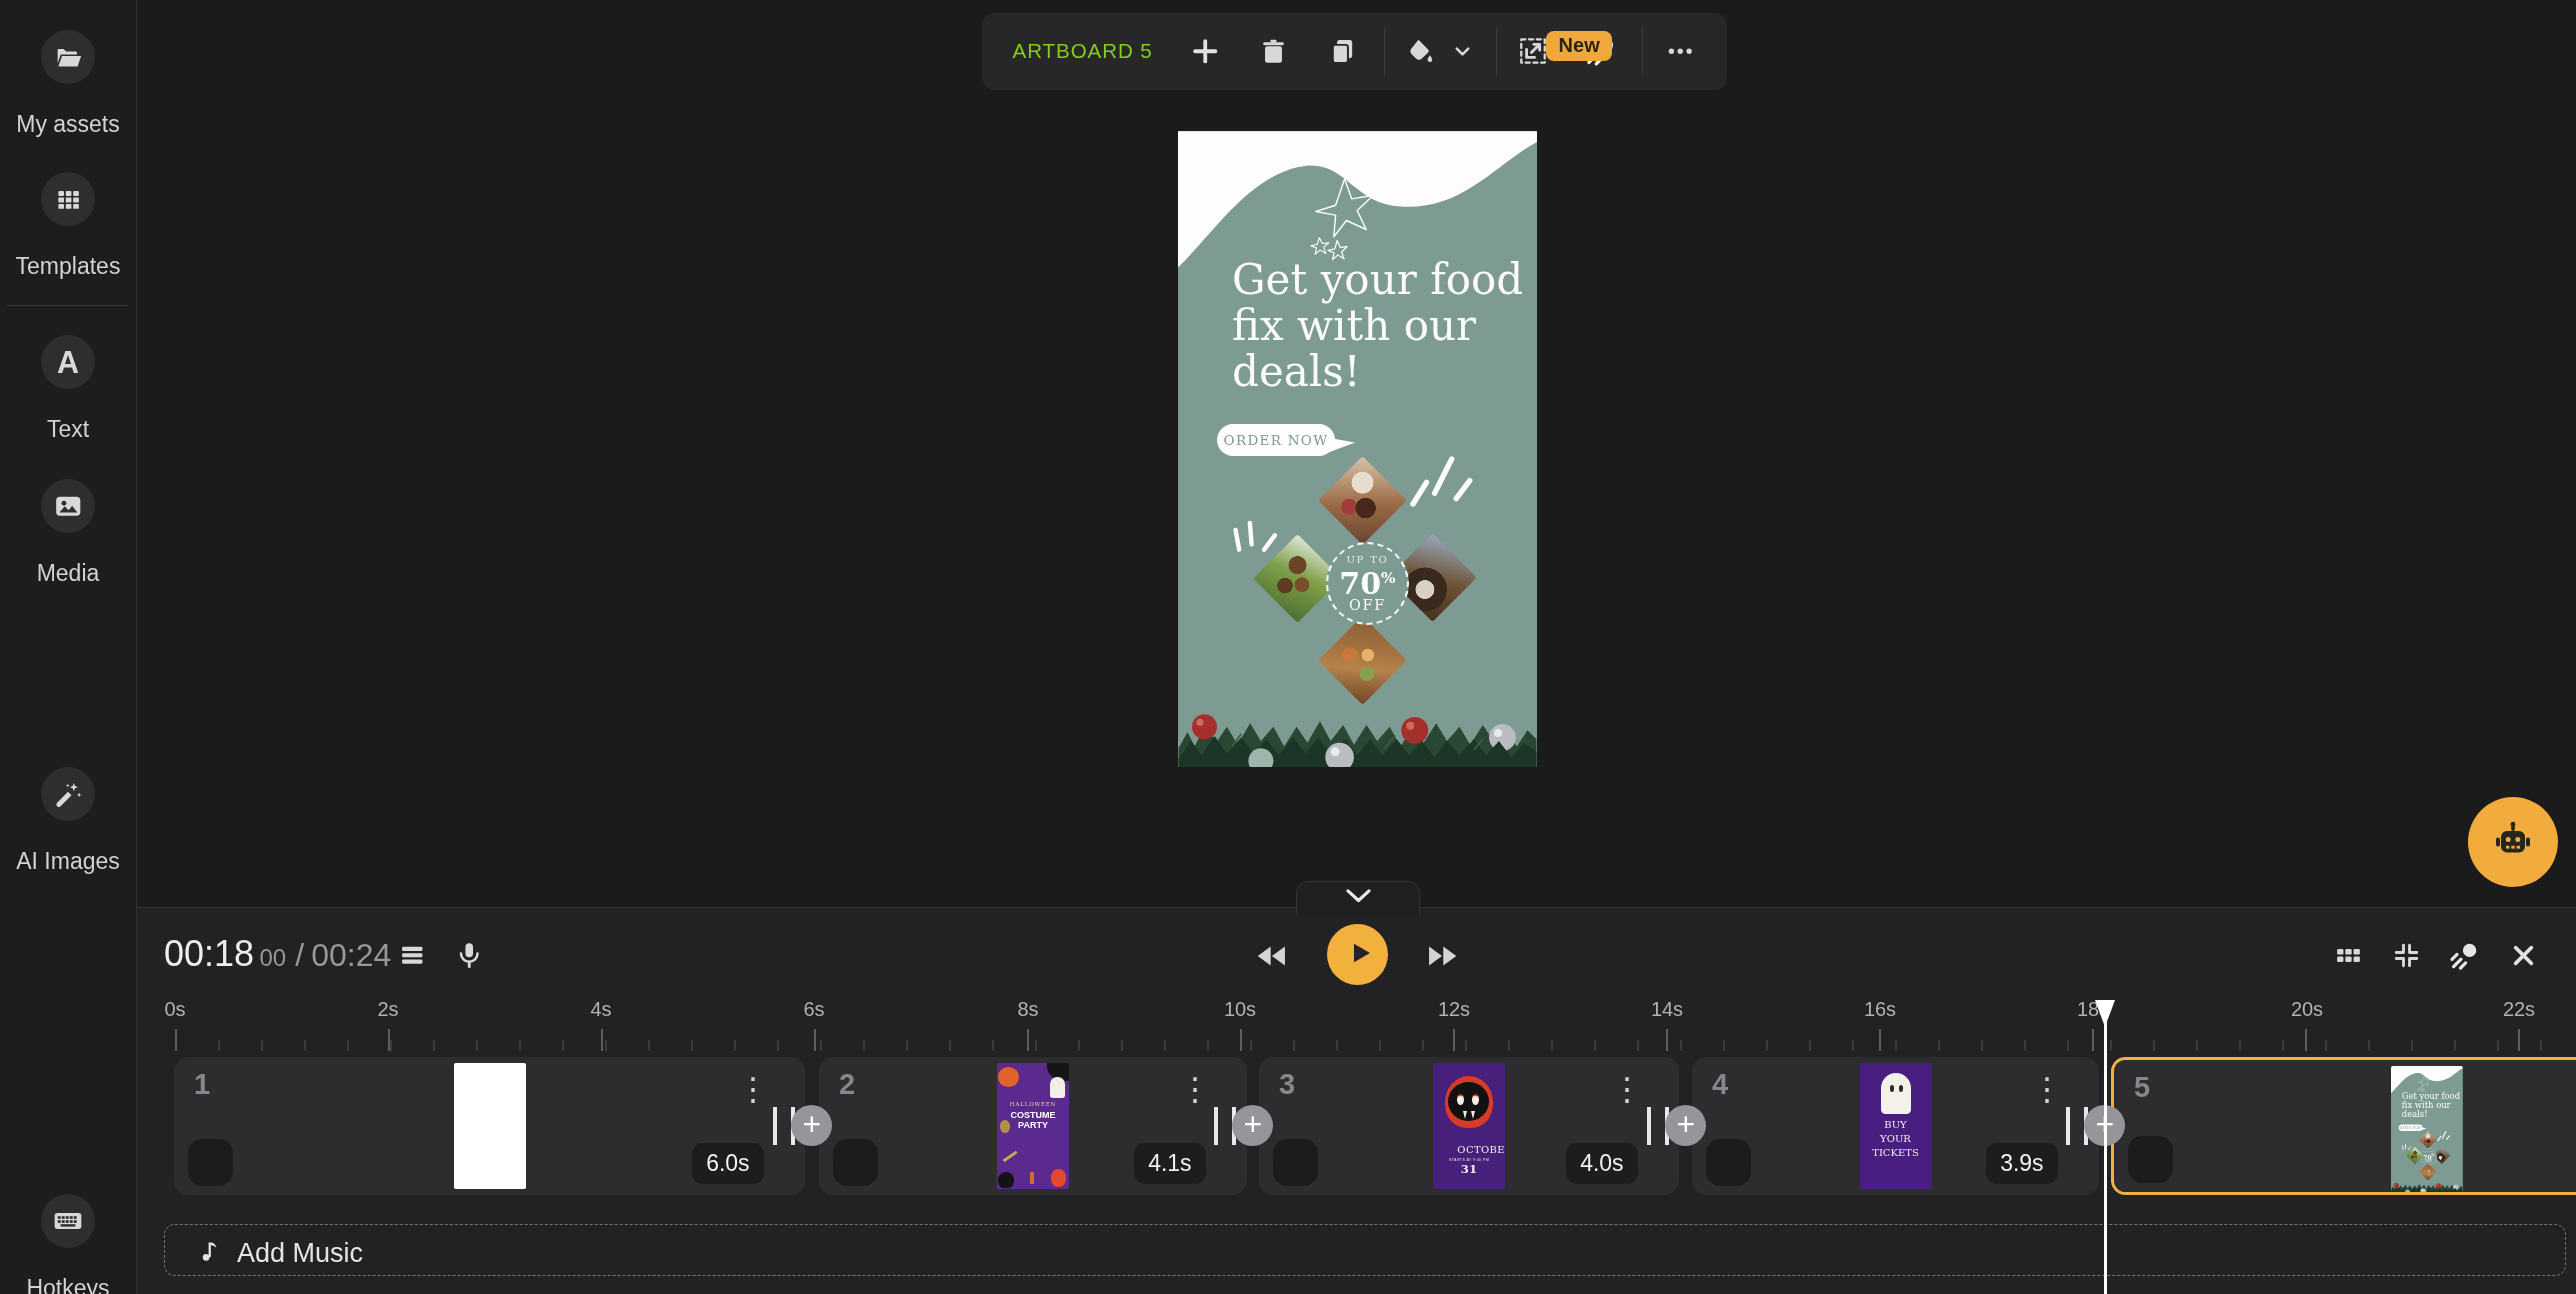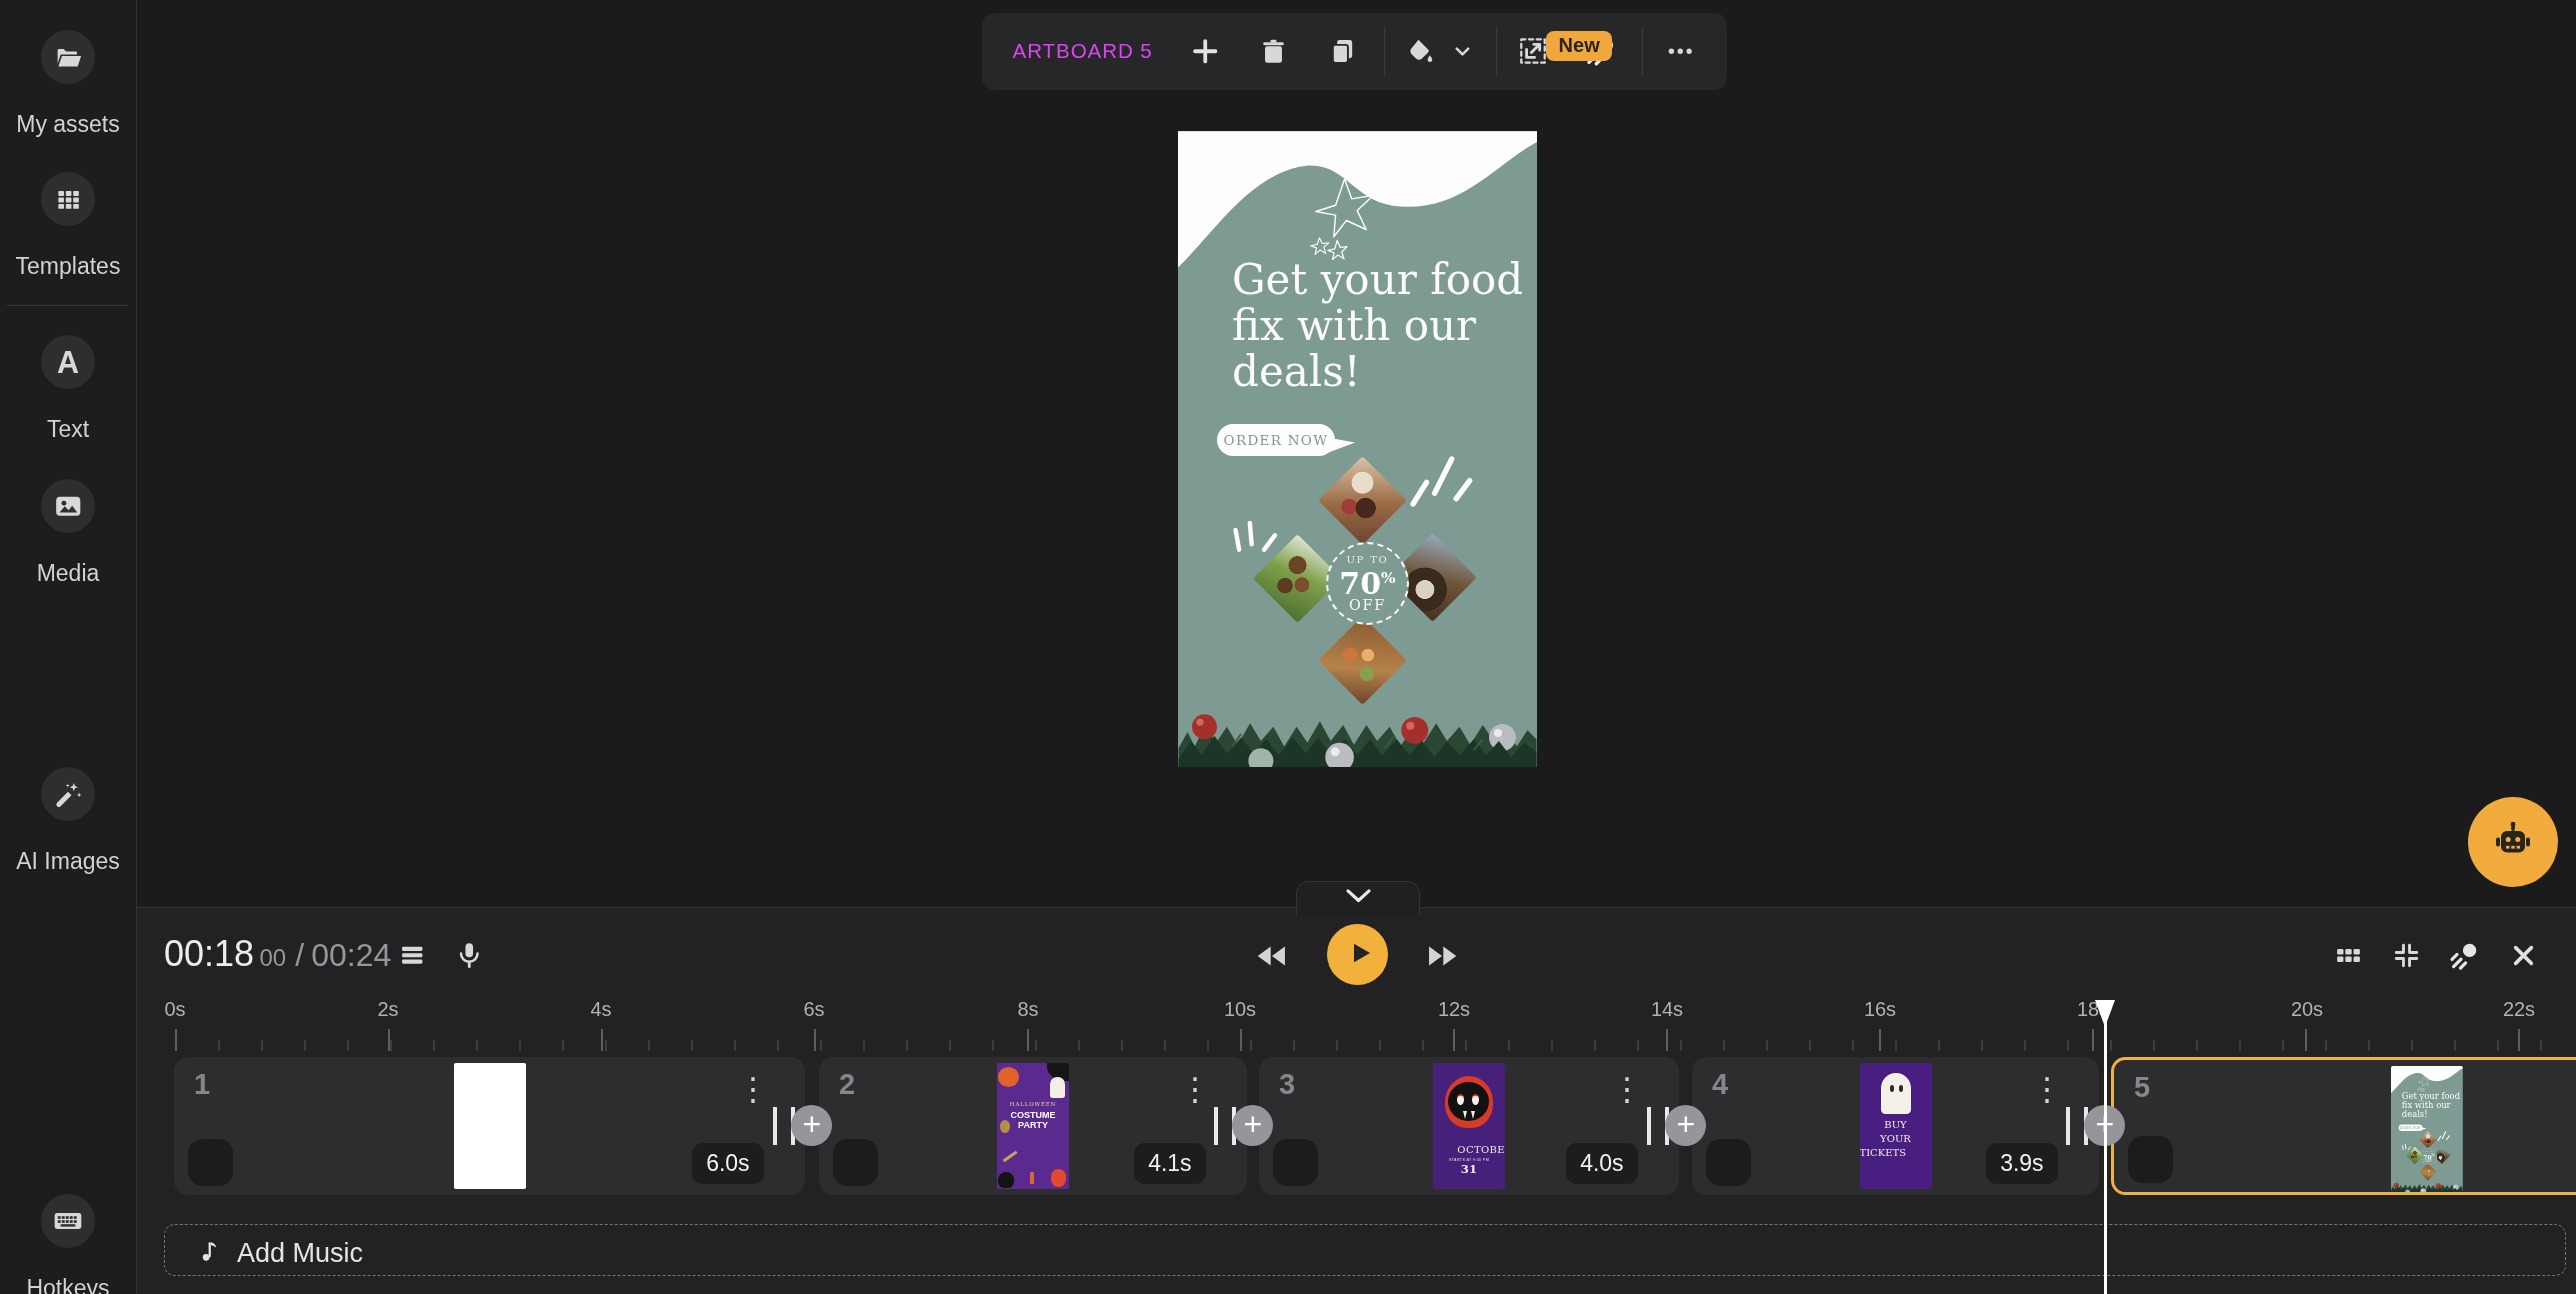--- a/index.html
+++ b/index.html
@@ -11,21 +11,21 @@
   #sidebar{position:absolute;left:0;top:0;width:136px;height:1294px;background:#1d1d1e;
            border-right:0.9px solid #323235;z-index:20;}
   .side-item{position:absolute;left:0;width:136px;display:flex;flex-direction:column;align-items:center;cursor:pointer;}
   .side-ic{width:54px;height:54px;border-radius:50%;background:#2e2e30;display:flex;align-items:center;justify-content:center;}
   .side-label{margin-top:27px;font-size:23px;color:#d2d2d4;white-space:nowrap;}
   .side-div{position:absolute;left:7.2px;top:305px;width:121px;height:0.9px;background:#37373a;}
 
   
   #toolbar{position:absolute;left:982px;top:12.6px;width:745px;height:77px;background:#27272a;
            border-radius:12.6px;display:flex;align-items:center;z-index:5;}
-  #artboard-label{margin-left:30.5px;font-size:20.6px;letter-spacing:0.9px;color:#d946ef;font-weight:500;white-space:nowrap;}
+  #artboard-label{margin-left:30.5px;font-size:20.6px;letter-spacing:0.9px;color:#84cc16;font-weight:500;white-space:nowrap;}
   .tb-btn{width:47px;height:50px;display:flex;align-items:center;justify-content:center;cursor:pointer;flex:none;}
   .tb-div{width:0.9px;height:48px;background:#3c3c40;margin-left:18px;flex:none;}
   #new-badge{position:absolute;left:1546px;top:3.6px;background:#f0a73b;color:#2a2416;font-size:20px;
              font-weight:700;padding:3.6px 12.6px;border-radius:8px;z-index:6;margin-top:27px;}
 
   
   .poster{position:relative;width:359px;height:636px;background:#7d9a93;overflow:hidden;flex:none;}
   .headline{position:absolute;left:54px;top:126px;font-family:"DejaVu Serif",serif;font-size:42px;
             line-height:46px;color:#fbfbf9;z-index:2;}
   .cta{position:absolute;left:39px;top:293px;width:118px;height:32px;background:#fdfdfb;border-radius:16px;
@@ -477,21 +477,21 @@
 
   <div class="clip" style="left:1692px;width:407px">
     <span class="clip-num">4</span>
     <span class="kebab">⋮</span>
     <div class="thumb" style="background:#481f80">
       <div class="m" style="left:21.5px;top:10px;width:30px;height:41px;background:#f4f1ea;border-radius:15.3px 15.3px 4.5px 4.5px"></div>
       <div class="m" style="left:30px;top:21.5px;width:4.5px;height:7.2px;background:#2a2a2a;border-radius:50%"></div>
       <div class="m" style="left:39px;top:21.5px;width:4.5px;height:7.2px;background:#2a2a2a;border-radius:50%"></div>
       <div class="m" style="left:0;top:56px;width:72px;text-align:center;font-family:'DejaVu Serif',serif;font-size:10px;color:#f2efe6">BUY</div>
       <div class="m" style="left:0;top:70px;width:72px;text-align:center;font-family:'DejaVu Serif',serif;font-size:10px;color:#f2efe6">YOUR</div>
-      <div class="m" style="left:0;top:84px;width:72px;font-family:'DejaVu Serif',serif;font-size:10px;color:#f2efe6">TICKETS</div>
+      <div class="m" style="left:0;top:84px;width:72px;text-align:center;font-family:'DejaVu Serif',serif;font-size:10px;color:#f2efe6">TICKETS</div>
     </div>
     <div class="tr-slot"></div>
     <span class="dur">3.9s</span>
   </div>
 
   <div class="clip selected" style="left:2111px;width:631px">
     <span class="clip-num">5</span>
     <div class="thumb">
       <div>
           <div class="poster">

